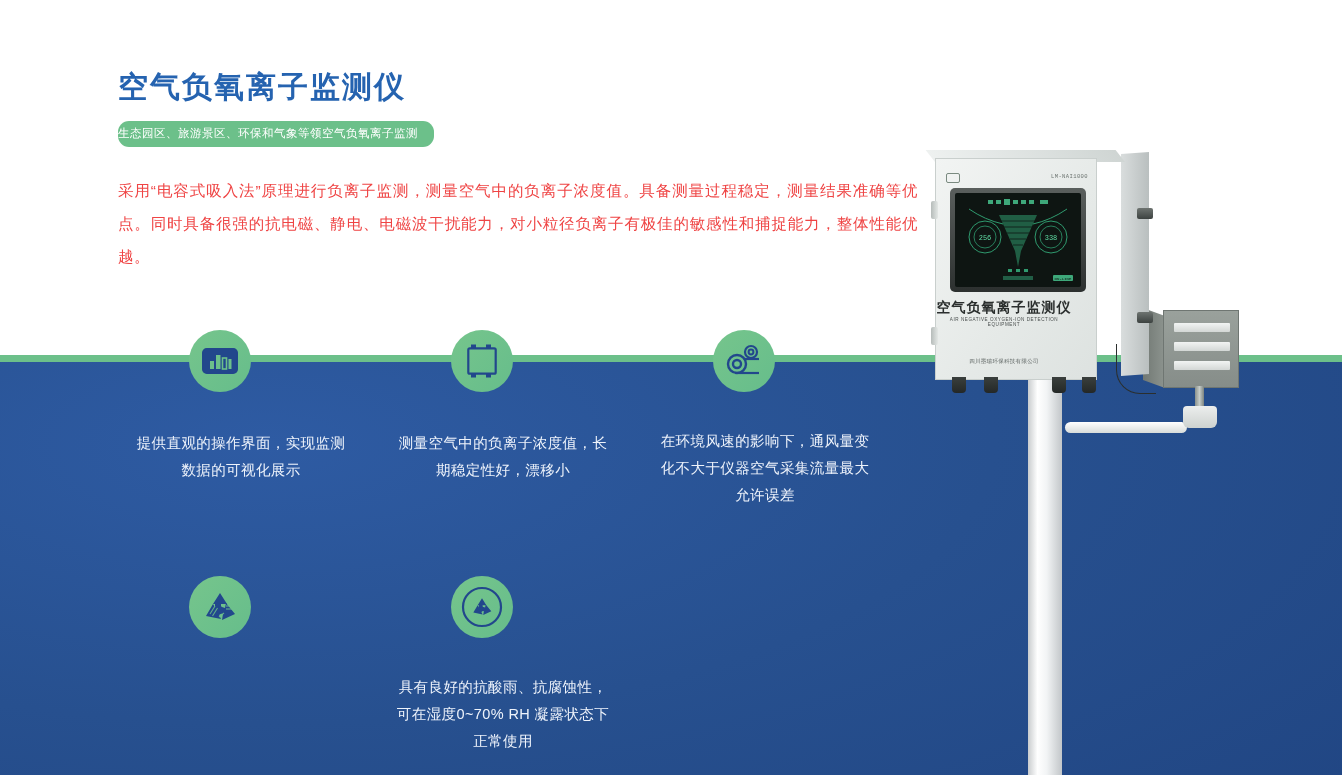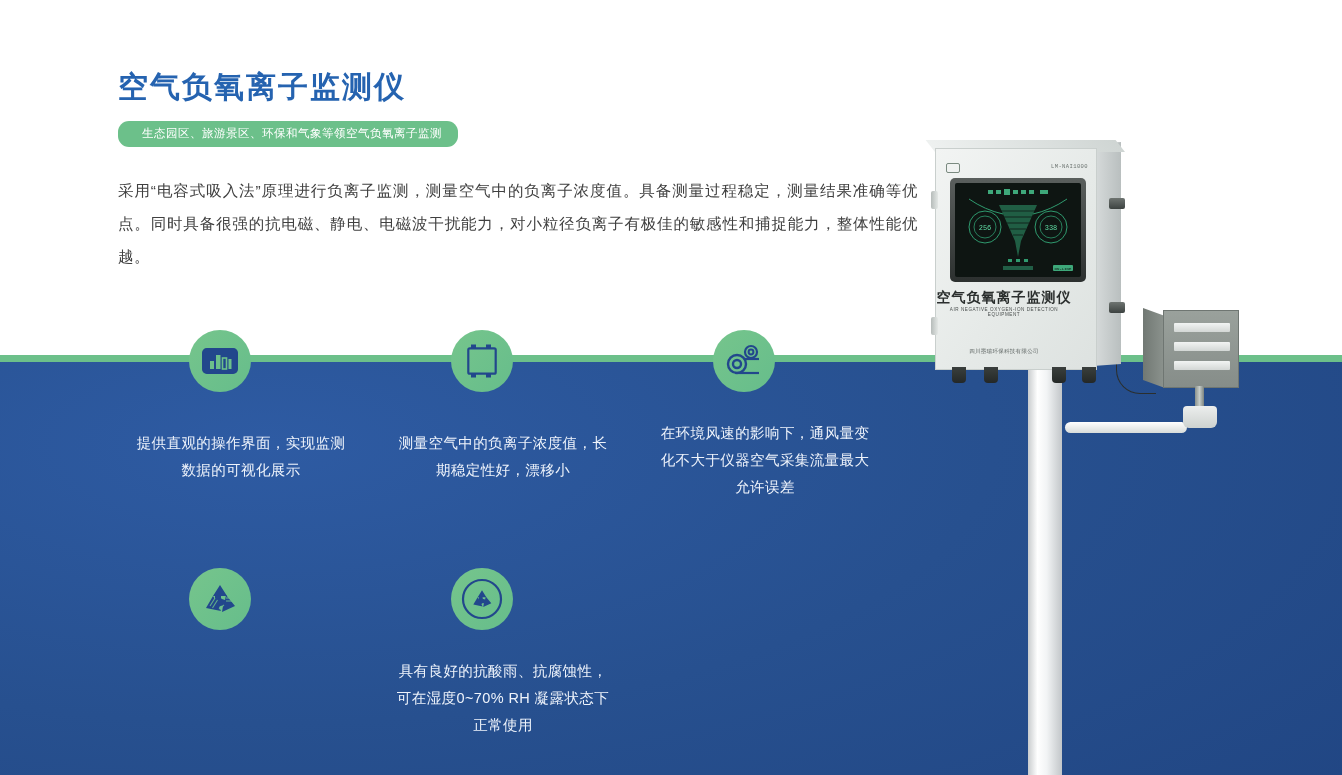--- a/index.html
+++ b/index.html
@@ -44,28 +44,28 @@
     letter-spacing: 2px;
     line-height: 1.25;
   }
   .badge-row { margin-top: 15px; }
   .badge {
     display: inline-block;
     background: #6cc08a;
     color: #ffffff;
     font-size: 11.5px;
     letter-spacing: 0.5px;
-    padding: 5px 16px 6px 24px;
+    padding: 5px 16px 6px 0;
     border-radius: 11px;
     white-space: nowrap;
   }
   .intro {
     margin-top: 27px;
     font-size: 15.5px;
-    color: #404040;
+    color: #ef4444;
     line-height: 2.15;
     letter-spacing: 0.4px;
     text-align: justify;
     width: 800px;
   }
 
   
   .features {
     position: absolute;
     left: 110px; top: 330px;
@@ -87,21 +87,21 @@
   .feature-icon svg { display: block; }
   .feature-text {
     margin-top: 38px;
     color: #eef3fb;
     font-size: 14.5px;
     line-height: 1.85;
     letter-spacing: 0.4px;
     text-align: center;
     padding: 0 22px;
   }
-  .feature.row2 .feature-text { margin-top: 28px; }
+  .feature.row2 .feature-text { margin-top: 36px; }
 
   
   .device-wrap {
     position: absolute;
     left: 920px; top: 130px;
     width: 422px; height: 645px;
     z-index: 3;
   }
 
   
@@ -116,22 +116,22 @@
     position: absolute;
     left: 104px; top: 226px;
     width: 42px; height: 12px;
     background: linear-gradient(to right, #d2d5d7, #ffffff 40%, #bfc3c6);
     border-radius: 4px;
   }
 
   
   .enclosure {
     position: absolute;
-    left: 15px; top: 10px;
-    width: 186px; height: 230px;
+    left: 15px; top: 20px;
+    width: 214px; height: 230px;
   }
   .enc-side {
     position: absolute; right: 0; top: 4px;
     width: 28px; height: 222px;
     background: linear-gradient(to right, #d9dddd, #b9bfbf);
     transform: skewY(-4deg);
     transform-origin: left top;
   }
   .enc-face {
     position: absolute; left: 0; top: 8px;

